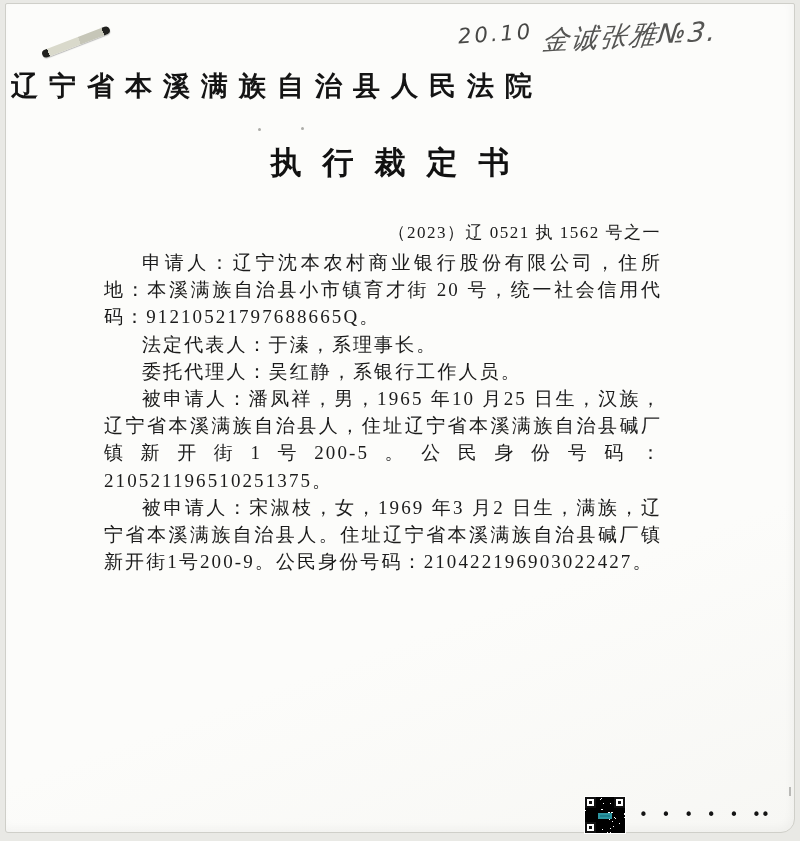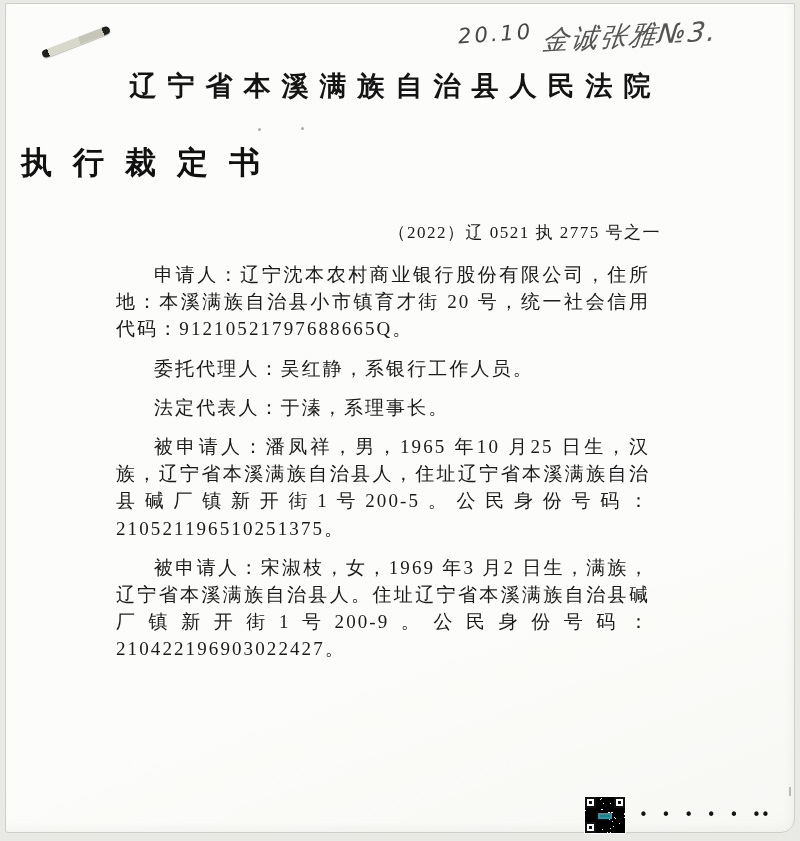--- a/index.html
+++ b/index.html
@@ -22,39 +22,39 @@
     background:linear-gradient(90deg,#20201e 0 9%,#d9d9cb 9% 55%,#c6c6b8 55% 90%,#20201e 90%);
     border-radius:5px;transform:rotate(-21deg);
     box-shadow:0 1px 1px rgba(0,0,0,0.25);
   }
   
   .hw{position:absolute;color:#474745;font-family:"DejaVu Sans",sans-serif;font-style:italic;white-space:nowrap;}
   .hw-date{left:458px;top:22px;font-size:21px;transform:rotate(-4deg);letter-spacing:3px;}
   .hw-sig{left:542px;top:18px;font-size:27px;transform:rotate(-3deg) skewX(-10deg);letter-spacing:2px;opacity:.92;}
   
   .court-name{
-    position:absolute;left:0;top:68px;width:780px;text-align:center;
+    position:absolute;left:0;top:68px;width:780px;
     font-size:27px;font-weight:700;letter-spacing:11px;text-indent:11px;color:#141414;
   }
   .doc-title{
-    position:absolute;left:0;top:142px;width:780px;text-align:left;
+    position:absolute;left:0;top:142px;width:780px;text-align:center;
     font-size:31px;font-weight:700;letter-spacing:21px;text-indent:21px;color:#111;
   }
   .speck{position:absolute;width:3px;height:3px;border-radius:50%;background:#8a8a86;opacity:.7;}
   .case-number{
     position:absolute;left:104px;top:221px;width:557px;text-align:right;
     font-size:17px;letter-spacing:1.5px;color:#1a1a1a;
   }
   
   .doc-body{
     position:absolute;left:104px;top:249px;width:558px;
     font-size:19px;line-height:27.2px;letter-spacing:2.1px;
     text-align:justify;color:#1b1b1b;
   }
-  .doc-body p{margin:12px;text-indent:2em;}
+  .doc-body p{margin:0;text-indent:2em;}
   
   .qr{position:absolute;left:584px;top:796px;width:42px;height:38px;}
   .dots{
     position:absolute;left:639px;top:806px;
     font-size:15px;word-spacing:9px;color:#141414;
     font-family:"DejaVu Sans",sans-serif;white-space:nowrap;
   }
   .edge-tick{position:absolute;left:789px;top:787px;width:2px;height:9px;background:#9a9a96;opacity:.65;}
 </style>
 </head>
@@ -67,26 +67,26 @@
 <span class="hw hw-date">20.10</span>
 <span class="hw hw-sig">金诚张雅№3.</span>
 
 <div class="court-name">辽宁省本溪满族自治县人民法院</div>
 
 <div class="speck" style="left:258px;top:128px;"></div>
 <div class="speck" style="left:301px;top:127px;"></div>
 
 <div class="doc-title">执行裁定书</div>
 
-<div class="case-number">（2022）辽 0521 执 2775 号之一</div>
+<div class="case-number">（2023）辽 0521 执 1562 号之一</div>
 
 <div class="doc-body">
   <p>申请人：辽宁沈本农村商业银行股份有限公司，住所地：本溪满族自治县小市镇育才街 20 号，统一社会信用代码：91210521797688665Q。</p>
+  <p>法定代表人：于溱，系理事长。</p>
   <p>委托代理人：吴红静，系银行工作人员。</p>
-  <p>法定代表人：于溱，系理事长。</p>
   <p>被申请人：潘凤祥，男，1965 年10 月25 日生，汉族，辽宁省本溪满族自治县人，住址辽宁省本溪满族自治县碱厂镇新开街1号200-5。公民身份号码：210521196510251375。</p>
   <p>被申请人：宋淑枝，女，1969 年3 月2 日生，满族，辽宁省本溪满族自治县人。住址辽宁省本溪满族自治县碱厂镇新开街1号200-9。公民身份号码：210422196903022427。</p>
 </div>
 
 <svg class="qr" viewBox="0 0 42 38" xmlns="http://www.w3.org/2000/svg">
   <defs>
     <filter id="qrNoise" x="0" y="0" width="100%" height="100%">
       <feTurbulence type="fractalNoise" baseFrequency="0.55" numOctaves="2" stitchTiles="stitch" result="t"></feTurbulence>
       <feColorMatrix in="t" type="saturate" values="0"></feColorMatrix>
       <feComponentTransfer>

